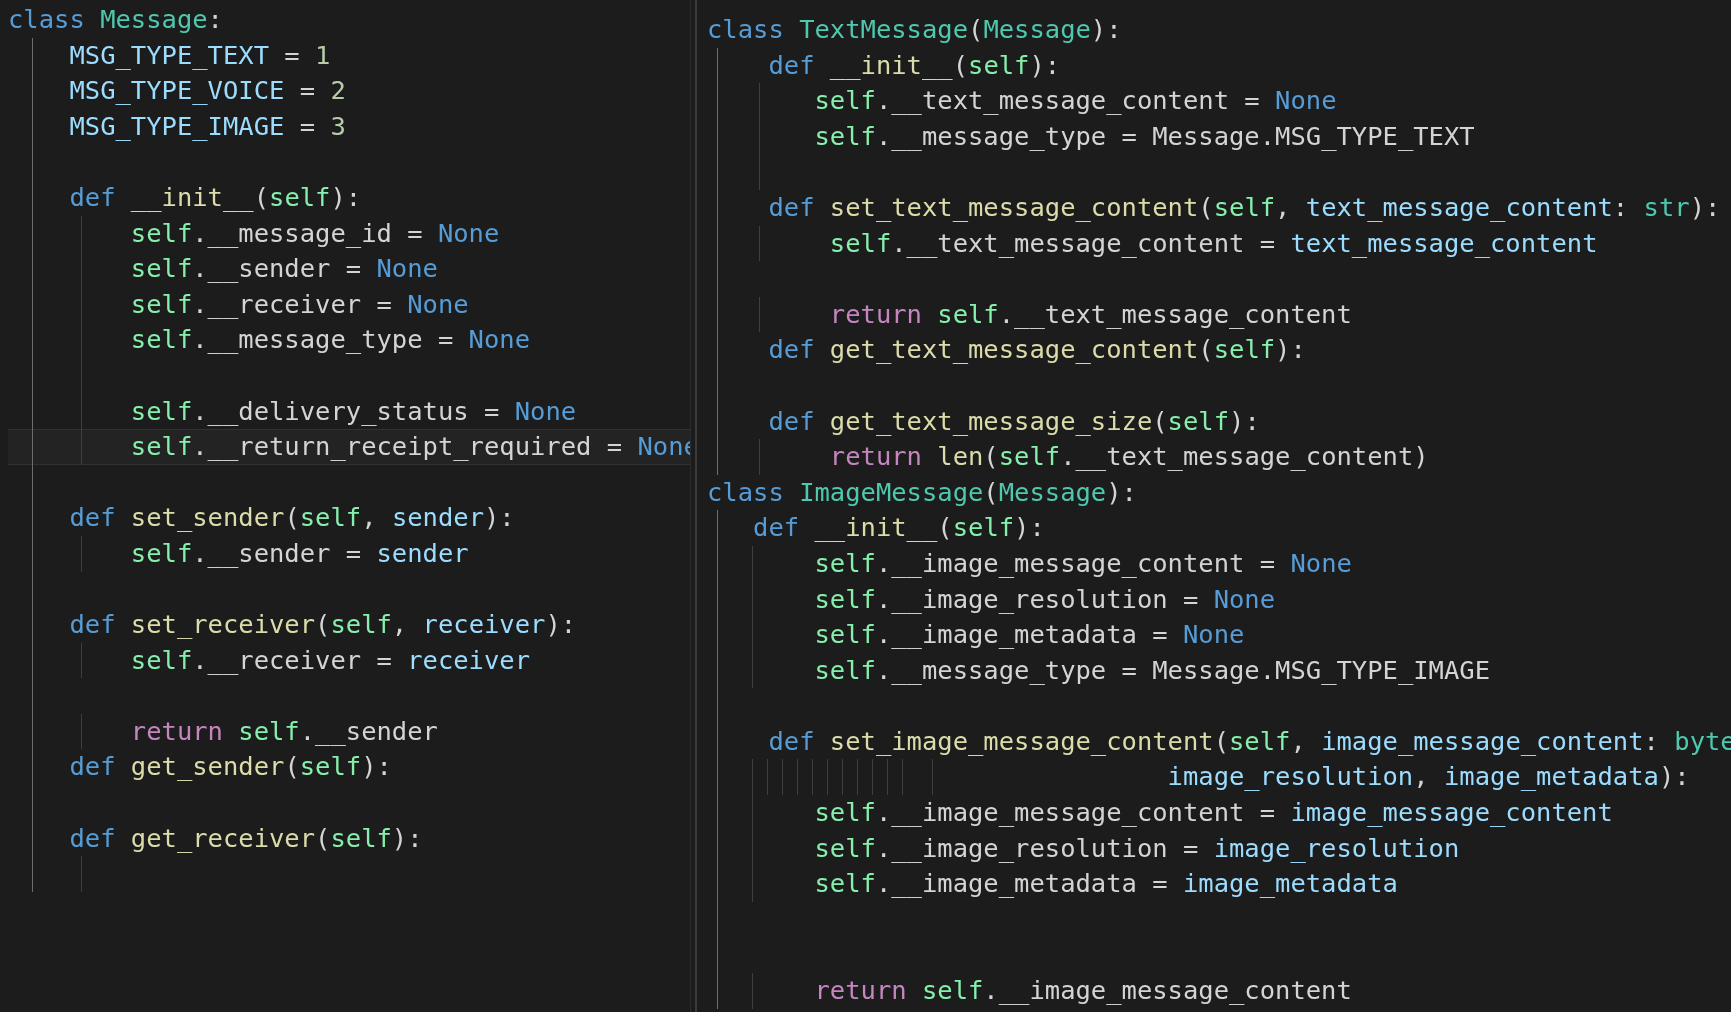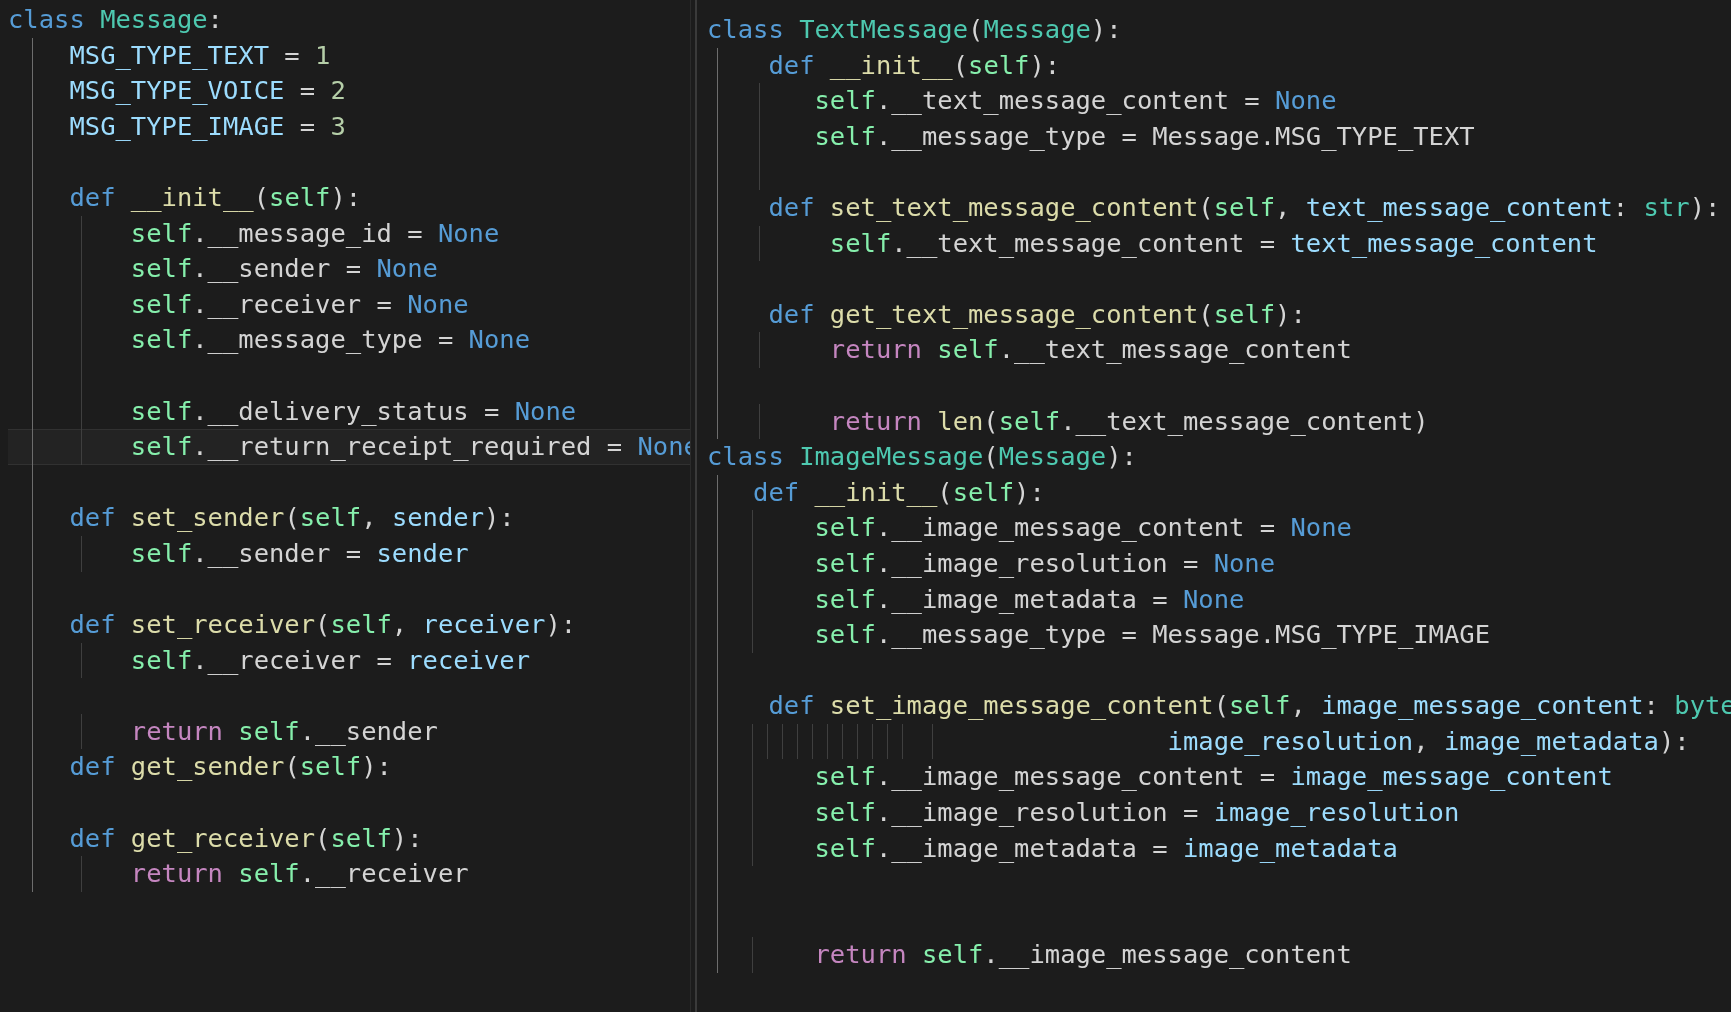--- a/index.html
+++ b/index.html
@@ -120,39 +120,40 @@
         <div class="code-line"><div class="indent-guides"><div class="guide active" style="left: 24px;"></div></div><span class="code-text"><span class="tok-plain">    </span><span class="tok-kw">def </span><span class="tok-fn">set_sender</span><span class="tok-punct">(</span><span class="tok-self">self</span><span class="tok-punct">, </span><span class="tok-param">sender</span><span class="tok-punct">):</span></span></div>
         <div class="code-line"><div class="indent-guides"><div class="guide active" style="left: 24px;"></div><div class="guide" style="left: 73px;"></div></div><span class="code-text"><span class="tok-plain">        </span><span class="tok-self">self</span><span class="tok-punct">.</span><span class="tok-prop">__sender</span><span class="tok-op"> = </span><span class="tok-param">sender</span></span></div>
         <div class="code-line"><div class="indent-guides"><div class="guide active" style="left: 24px;"></div></div><span class="code-text"></span></div>
         <div class="code-line"><div class="indent-guides"><div class="guide active" style="left: 24px;"></div></div><span class="code-text"><span class="tok-plain">    </span><span class="tok-kw">def </span><span class="tok-fn">set_receiver</span><span class="tok-punct">(</span><span class="tok-self">self</span><span class="tok-punct">, </span><span class="tok-param">receiver</span><span class="tok-punct">):</span></span></div>
         <div class="code-line"><div class="indent-guides"><div class="guide active" style="left: 24px;"></div><div class="guide" style="left: 73px;"></div></div><span class="code-text"><span class="tok-plain">        </span><span class="tok-self">self</span><span class="tok-punct">.</span><span class="tok-prop">__receiver</span><span class="tok-op"> = </span><span class="tok-param">receiver</span></span></div>
         <div class="code-line"><div class="indent-guides"><div class="guide active" style="left: 24px;"></div></div><span class="code-text"></span></div>
         <div class="code-line"><div class="indent-guides"><div class="guide active" style="left: 24px;"></div><div class="guide" style="left: 73px;"></div></div><span class="code-text"><span class="tok-plain">        </span><span class="tok-ctrl">return </span><span class="tok-self">self</span><span class="tok-punct">.</span><span class="tok-prop">__sender</span></span></div>
         <div class="code-line"><div class="indent-guides"><div class="guide active" style="left: 24px;"></div></div><span class="code-text"><span class="tok-plain">    </span><span class="tok-kw">def </span><span class="tok-fn">get_sender</span><span class="tok-punct">(</span><span class="tok-self">self</span><span class="tok-punct">):</span></span></div>
         <div class="code-line"><div class="indent-guides"><div class="guide active" style="left: 24px;"></div></div><span class="code-text"></span></div>
         <div class="code-line"><div class="indent-guides"><div class="guide active" style="left: 24px;"></div></div><span class="code-text"><span class="tok-plain">    </span><span class="tok-kw">def </span><span class="tok-fn">get_receiver</span><span class="tok-punct">(</span><span class="tok-self">self</span><span class="tok-punct">):</span></span></div>
-        <div class="code-line"><div class="indent-guides"><div class="guide active" style="left: 24px;"></div><div class="guide" style="left: 73px;"></div></div><span class="code-text"><span class="tok-plain">        </span><span class="tok-ctrl">return </span><span class="tok-self">self</span><span class="tok-punct">.</span><span class="tok-prop">__receiver</span></span></div>
+        <div class="code-line"><div class="indent-guides"><div class="guide active" style="left: 24px;"></div><div class="guide" style="left: 73px;"></div></div></div>
       </div>
   </div>
 
   <div class="pane-split-divider"></div>
 
   <div class="editor-pane" id="pane-right">
     <div class="code-surface" id="code-right" style="padding-left: 10px; padding-top: 12px; border-radius: 8px;">
         <div class="code-line"><span class="code-text"><span class="tok-kw">class </span><span class="tok-class">TextMessage</span><span class="tok-punct">(</span><span class="tok-class">Message</span><span class="tok-punct">):</span></span></div>
         <div class="code-line"><div class="indent-guides"><div class="guide active" style="left: 10px;"></div></div><span class="code-text"><span class="tok-plain">    </span><span class="tok-kw">def </span><span class="tok-fn">__init__</span><span class="tok-punct">(</span><span class="tok-self">self</span><span class="tok-punct">):</span></span></div>
         <div class="code-line"><div class="indent-guides"><div class="guide active" style="left: 10px;"></div><div class="guide" style="left: 52px;"></div></div><span class="code-text"><span class="tok-plain">       </span><span class="tok-self">self</span><span class="tok-punct">.</span><span class="tok-prop">__text_message_content</span><span class="tok-op"> = </span><span class="tok-const">None</span></span></div>
         <div class="code-line"><div class="indent-guides"><div class="guide active" style="left: 10px;"></div><div class="guide" style="left: 52px;"></div></div><span class="code-text"><span class="tok-plain">       </span><span class="tok-self">self</span><span class="tok-punct">.</span><span class="tok-prop">__message_type</span><span class="tok-op"> = </span><span class="tok-plain">Message</span><span class="tok-punct">.</span><span class="tok-prop">MSG_TYPE_TEXT</span></span></div>
         <div class="code-line"><div class="indent-guides"><div class="guide active" style="left: 10px;"></div><div class="guide" style="left: 52px;"></div></div><span class="code-text"></span></div>
         <div class="code-line"><div class="indent-guides"><div class="guide active" style="left: 10px;"></div></div><span class="code-text"><span class="tok-plain">    </span><span class="tok-kw">def </span><span class="tok-fn">set_text_message_content</span><span class="tok-punct">(</span><span class="tok-self">self</span><span class="tok-punct">, </span><span class="tok-param">text_message_content</span><span class="tok-punct">: </span><span class="tok-class">str</span><span class="tok-punct">):</span></span></div>
         <div class="code-line"><div class="indent-guides"><div class="guide active" style="left: 10px;"></div><div class="guide" style="left: 52px;"></div></div><span class="code-text"><span class="tok-plain">        </span><span class="tok-self">self</span><span class="tok-punct">.</span><span class="tok-prop">__text_message_content</span><span class="tok-op"> = </span><span class="tok-param">text_message_content</span></span></div>
         <div class="code-line"><div class="indent-guides"><div class="guide active" style="left: 10px;"></div></div><span class="code-text"></span></div>
+        <div class="code-line"><div class="indent-guides"><div class="guide active" style="left: 10px;"></div><div class="guide" style="left: 52px;"></div></div><span class="code-text"><span class="tok-plain">        </span><span class="tok-ctrl">return </span><span class="tok-self">self</span><span class="tok-punct">.</span><span class="tok-prop">__text_message_content</span></span></div>
         <div class="code-line"><div class="indent-guides"><div class="guide active" style="left: 10px;"></div></div><span class="code-text"><span class="tok-plain">    </span><span class="tok-kw">def </span><span class="tok-fn">get_text_message_content</span><span class="tok-punct">(</span><span class="tok-self">self</span><span class="tok-punct">):</span></span></div>
-        <div class="code-line"><div class="indent-guides"><div class="guide active" style="left: 10px;"></div><div class="guide" style="left: 52px;"></div></div><span class="code-text"><span class="tok-plain">        </span><span class="tok-ctrl">return </span><span class="tok-self">self</span><span class="tok-punct">.</span><span class="tok-prop">__text_message_content</span></span></div>
         <div class="code-line"><div class="indent-guides"><div class="guide active" style="left: 10px;"></div></div><span class="code-text"></span></div>
+        <div class="code-line"><div class="indent-guides"><div class="guide active" style="left: 10px;"></div></div><span class="code-text"><span class="tok-plain">    </span><span class="tok-kw">def </span><span class="tok-fn">get_text_message_size</span><span class="tok-punct">(</span><span class="tok-self">self</span><span class="tok-punct">):</span></span></div>
         <div class="code-line"><div class="indent-guides"><div class="guide active" style="left: 10px;"></div><div class="guide" style="left: 52px;"></div></div><span class="code-text"><span class="tok-plain">        </span><span class="tok-ctrl">return </span><span class="tok-fn">len</span><span class="tok-punct">(</span><span class="tok-self">self</span><span class="tok-punct">.</span><span class="tok-prop">__text_message_content</span><span class="tok-punct">)</span></span></div>
         <div class="code-line"><span class="code-text"><span class="tok-kw">class </span><span class="tok-class">ImageMessage</span><span class="tok-punct">(</span><span class="tok-class">Message</span><span class="tok-punct">):</span></span></div>
         <div class="code-line"><div class="indent-guides"><div class="guide active" style="left: 10px;"></div></div><span class="code-text"><span class="tok-plain">   </span><span class="tok-kw">def </span><span class="tok-fn">__init__</span><span class="tok-punct">(</span><span class="tok-self">self</span><span class="tok-punct">):</span></span></div>
         <div class="code-line"><div class="indent-guides"><div class="guide active" style="left: 10px;"></div><div class="guide" style="left: 45px;"></div></div><span class="code-text"><span class="tok-plain">       </span><span class="tok-self">self</span><span class="tok-punct">.</span><span class="tok-prop">__image_message_content</span><span class="tok-op"> = </span><span class="tok-const">None</span></span></div>
         <div class="code-line"><div class="indent-guides"><div class="guide active" style="left: 10px;"></div><div class="guide" style="left: 45px;"></div></div><span class="code-text"><span class="tok-plain">       </span><span class="tok-self">self</span><span class="tok-punct">.</span><span class="tok-prop">__image_resolution</span><span class="tok-op"> = </span><span class="tok-const">None</span></span></div>
         <div class="code-line"><div class="indent-guides"><div class="guide active" style="left: 10px;"></div><div class="guide" style="left: 45px;"></div></div><span class="code-text"><span class="tok-plain">       </span><span class="tok-self">self</span><span class="tok-punct">.</span><span class="tok-prop">__image_metadata</span><span class="tok-op"> = </span><span class="tok-const">None</span></span></div>
         <div class="code-line"><div class="indent-guides"><div class="guide active" style="left: 10px;"></div><div class="guide" style="left: 45px;"></div></div><span class="code-text"><span class="tok-plain">       </span><span class="tok-self">self</span><span class="tok-punct">.</span><span class="tok-prop">__message_type</span><span class="tok-op"> = </span><span class="tok-plain">Message</span><span class="tok-punct">.</span><span class="tok-prop">MSG_TYPE_IMAGE</span></span></div>
         <div class="code-line"><div class="indent-guides"><div class="guide active" style="left: 10px;"></div></div><span class="code-text"></span></div>
         <div class="code-line"><div class="indent-guides"><div class="guide active" style="left: 10px;"></div></div><span class="code-text"><span class="tok-plain">    </span><span class="tok-kw">def </span><span class="tok-fn">set_image_message_content</span><span class="tok-punct">(</span><span class="tok-self">self</span><span class="tok-punct">, </span><span class="tok-param">image_message_content</span><span class="tok-punct">: </span><span class="tok-class">bytes</span></span></div>
         <div class="code-line"><div class="indent-guides"><div class="guide active" style="left: 10px;"></div><div class="guide" style="left: 45px;"></div><div class="guide" style="left: 60px;"></div><div class="guide" style="left: 75px;"></div><div class="guide" style="left: 90px;"></div><div class="guide" style="left: 105px;"></div><div class="guide" style="left: 120px;"></div><div class="guide" style="left: 135px;"></div><div class="guide" style="left: 150px;"></div><div class="guide" style="left: 165px;"></div><div class="guide" style="left: 180px;"></div><div class="guide" style="left: 195px;"></div><div class="guide" style="left: 225px;"></div></div><span class="code-text"><span class="tok-plain">                              </span><span class="tok-param">image_resolution</span><span class="tok-punct">, </span><span class="tok-param">image_metadata</span><span class="tok-punct">):</span></span></div>

